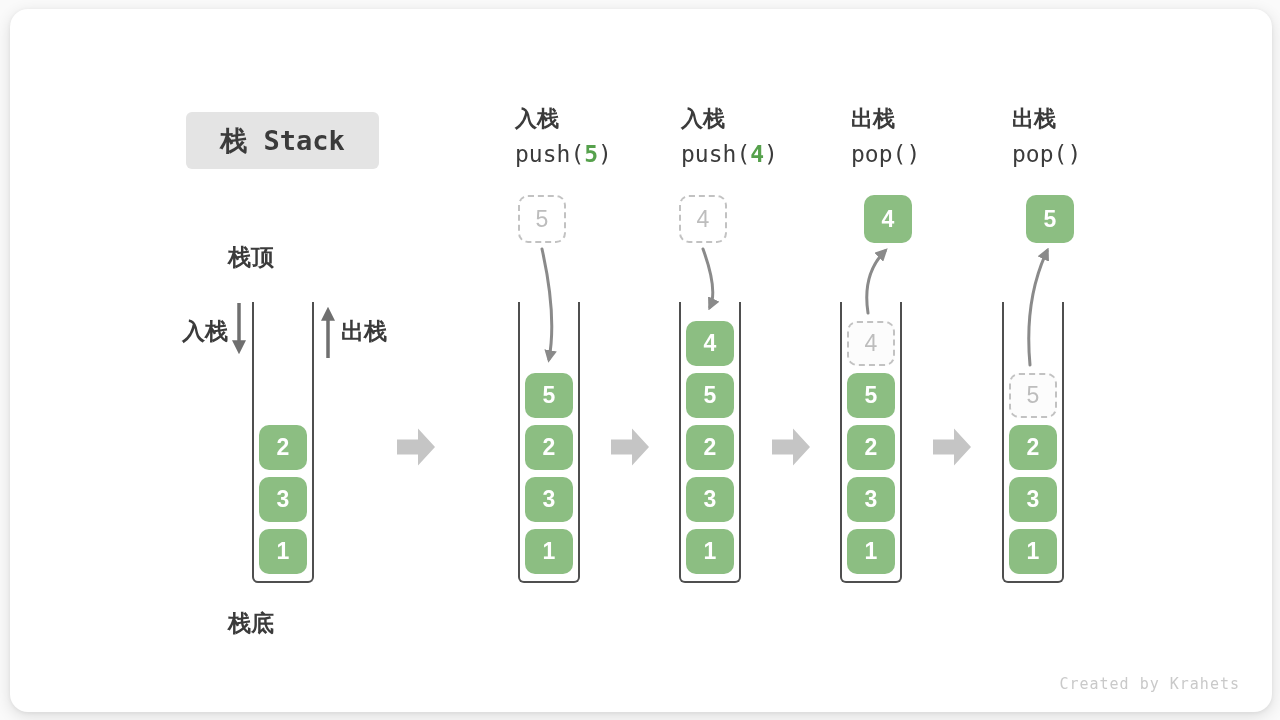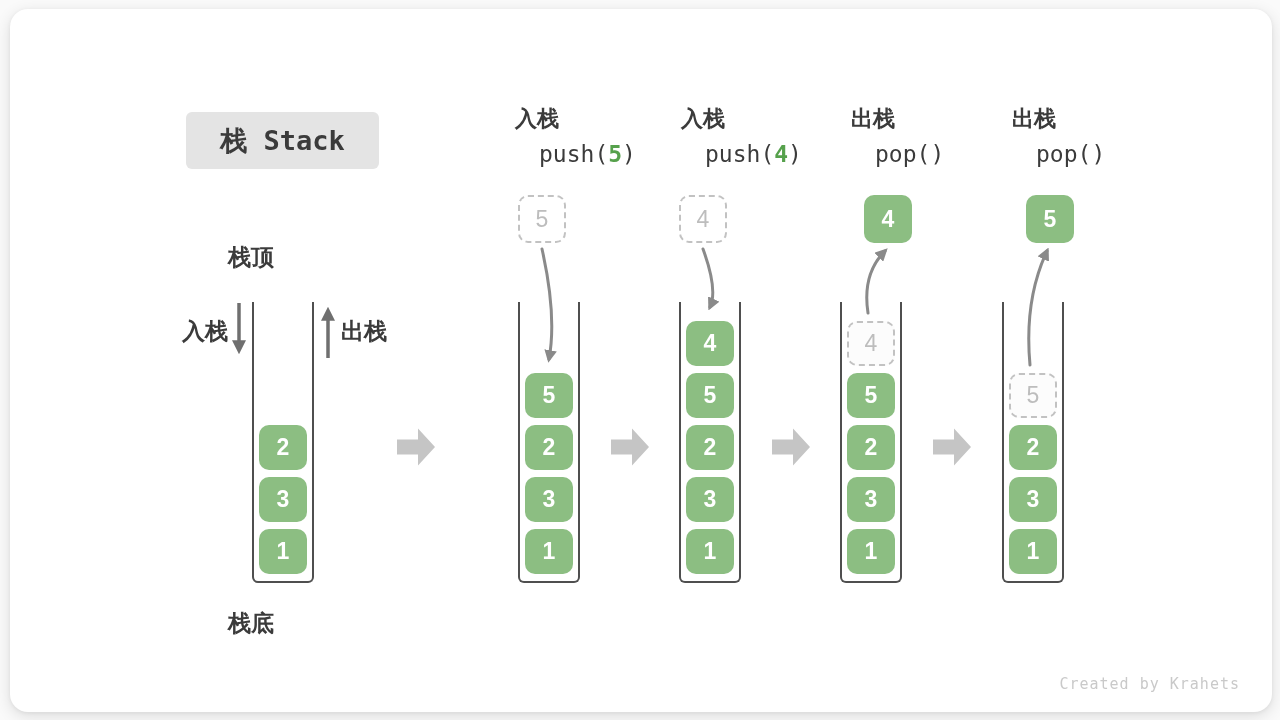--- a/index.html
+++ b/index.html
@@ -17,21 +17,21 @@
     position:absolute;left:186px;top:112px;width:193px;height:57px;
     background:var(--title-bg);border-radius:6px;
     display:flex;align-items:center;justify-content:center;
     font-family:"DejaVu Sans Mono","Liberation Mono",monospace;
     font-weight:700;font-size:27px;color:var(--text-dark);text-align:right;
   }
   .op-label{position:absolute;top:104px;}
   .op-action{font-weight:700;font-size:22px;color:var(--text-dark);}
   .op-code{
     margin-top:7px;font-family:"DejaVu Sans Mono","Liberation Mono",monospace;
-    font-size:23px;color:var(--text-dark);margin-left:24px;
+    font-size:23px;color:var(--text-dark);
   }
   .op-code .val{color:var(--code-value-green);font-weight:700;}
   .anno{position:absolute;font-weight:700;font-size:23px;color:var(--text-dark);}
   .anno.center{width:110px;text-align:left;}
   .stack-container{
     position:absolute;top:302px;width:62px;height:281px;box-sizing:border-box;
     border-left:2px solid var(--container-border);
     border-right:2px solid var(--container-border);
     border-bottom:2px solid var(--container-border);
     border-radius:0 0 6px 6px;background:#fff;

